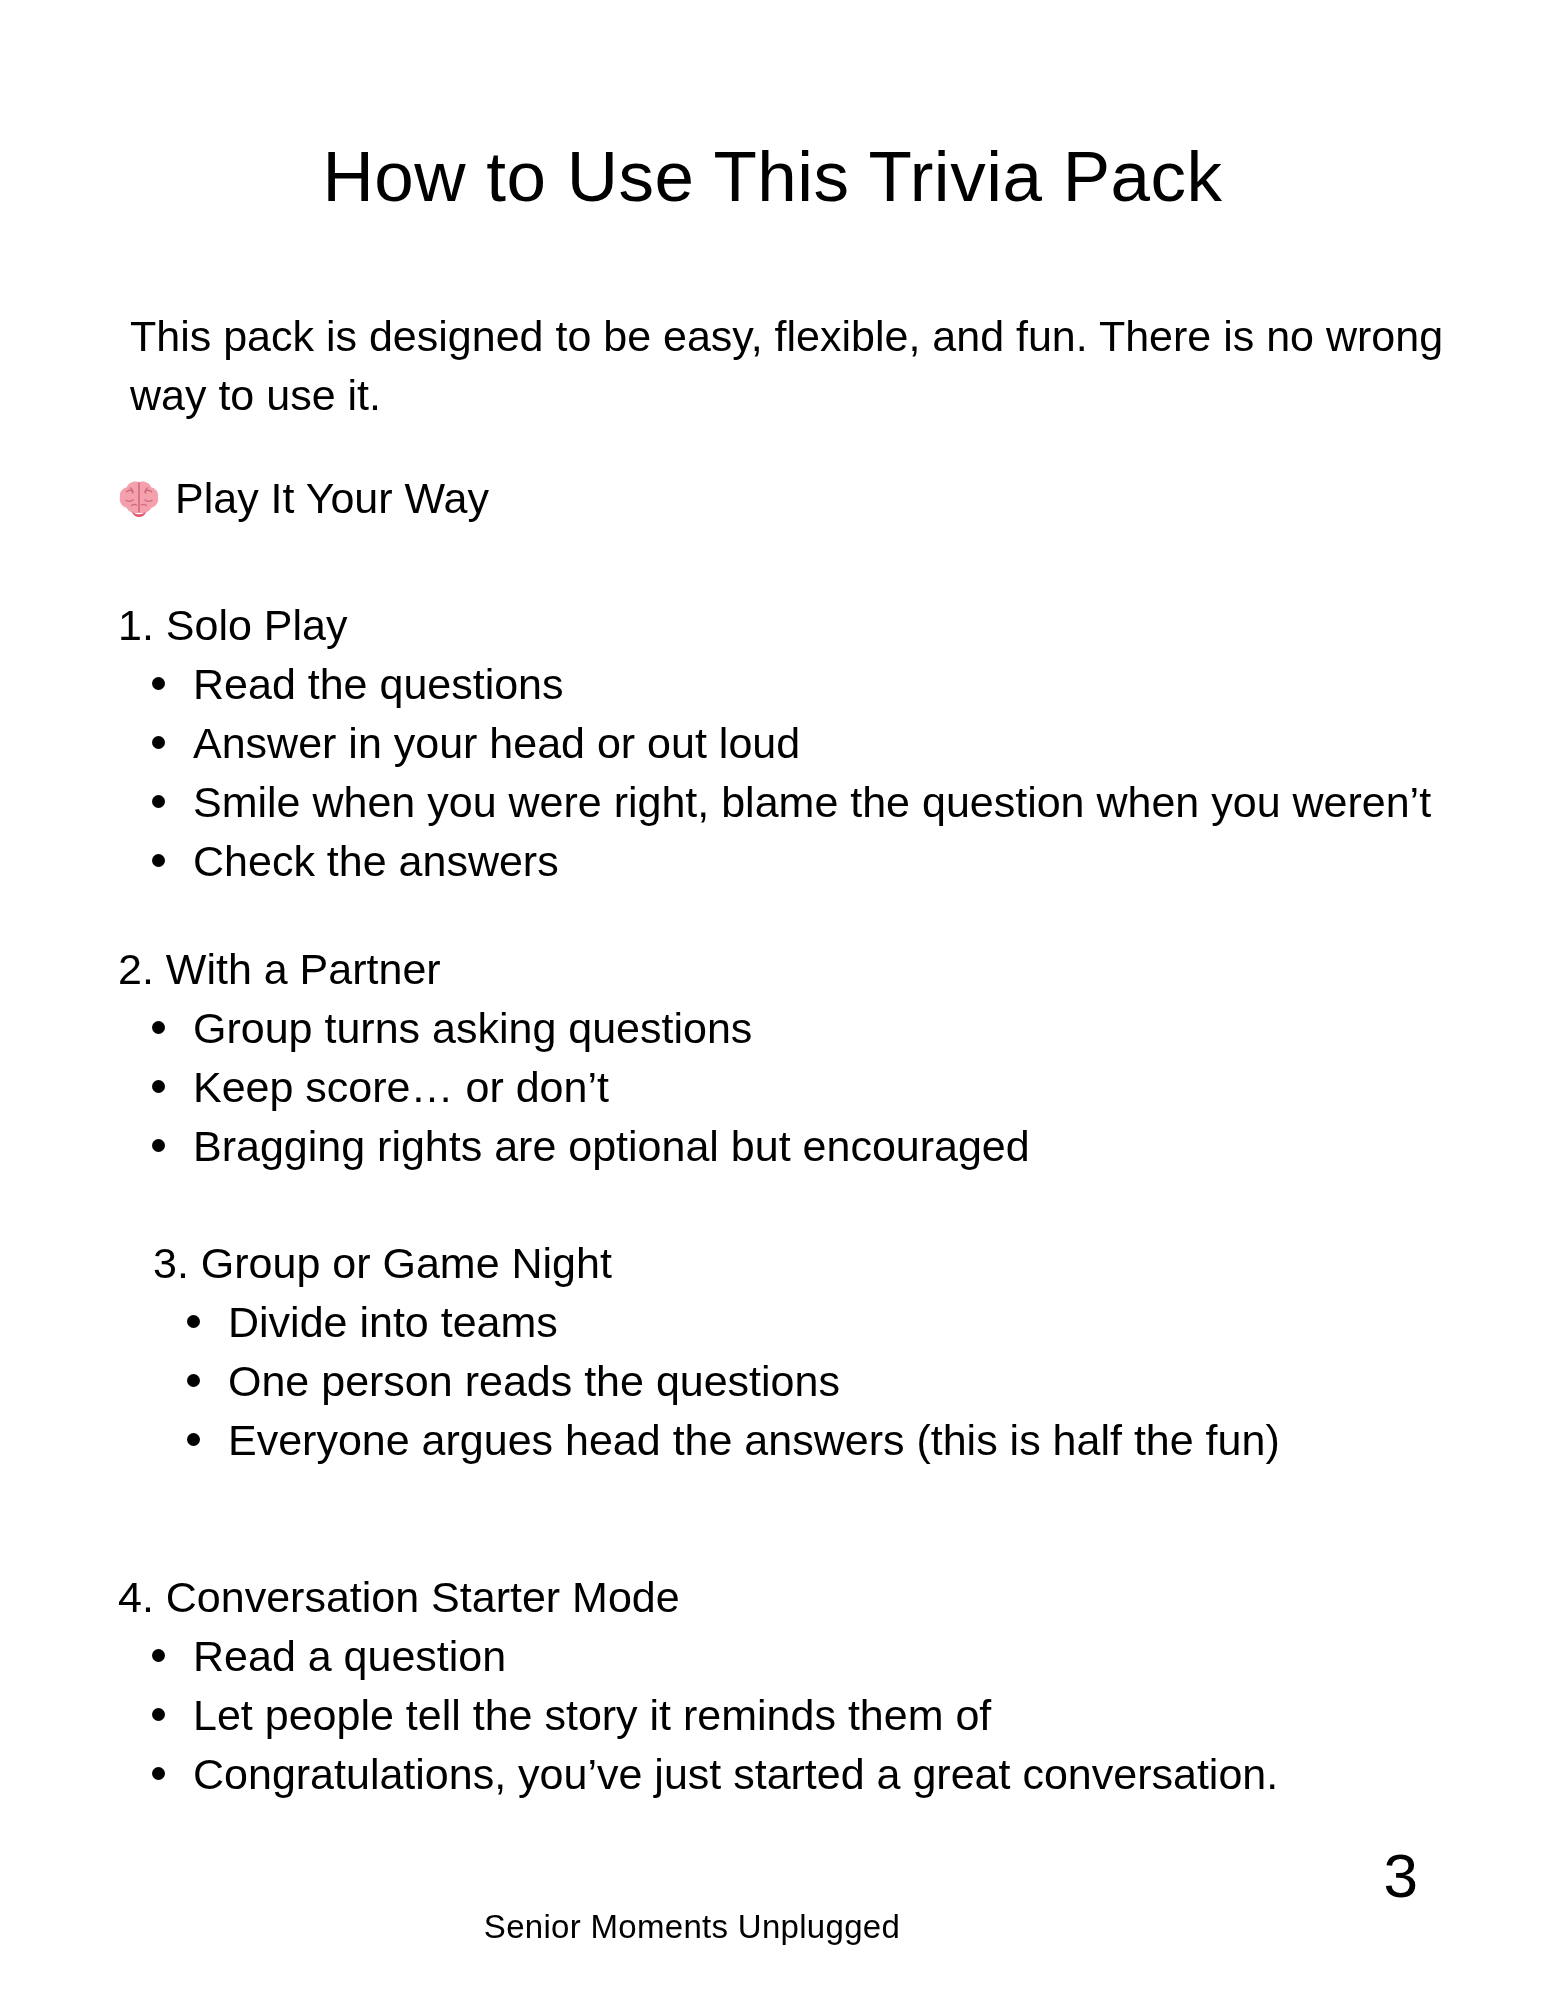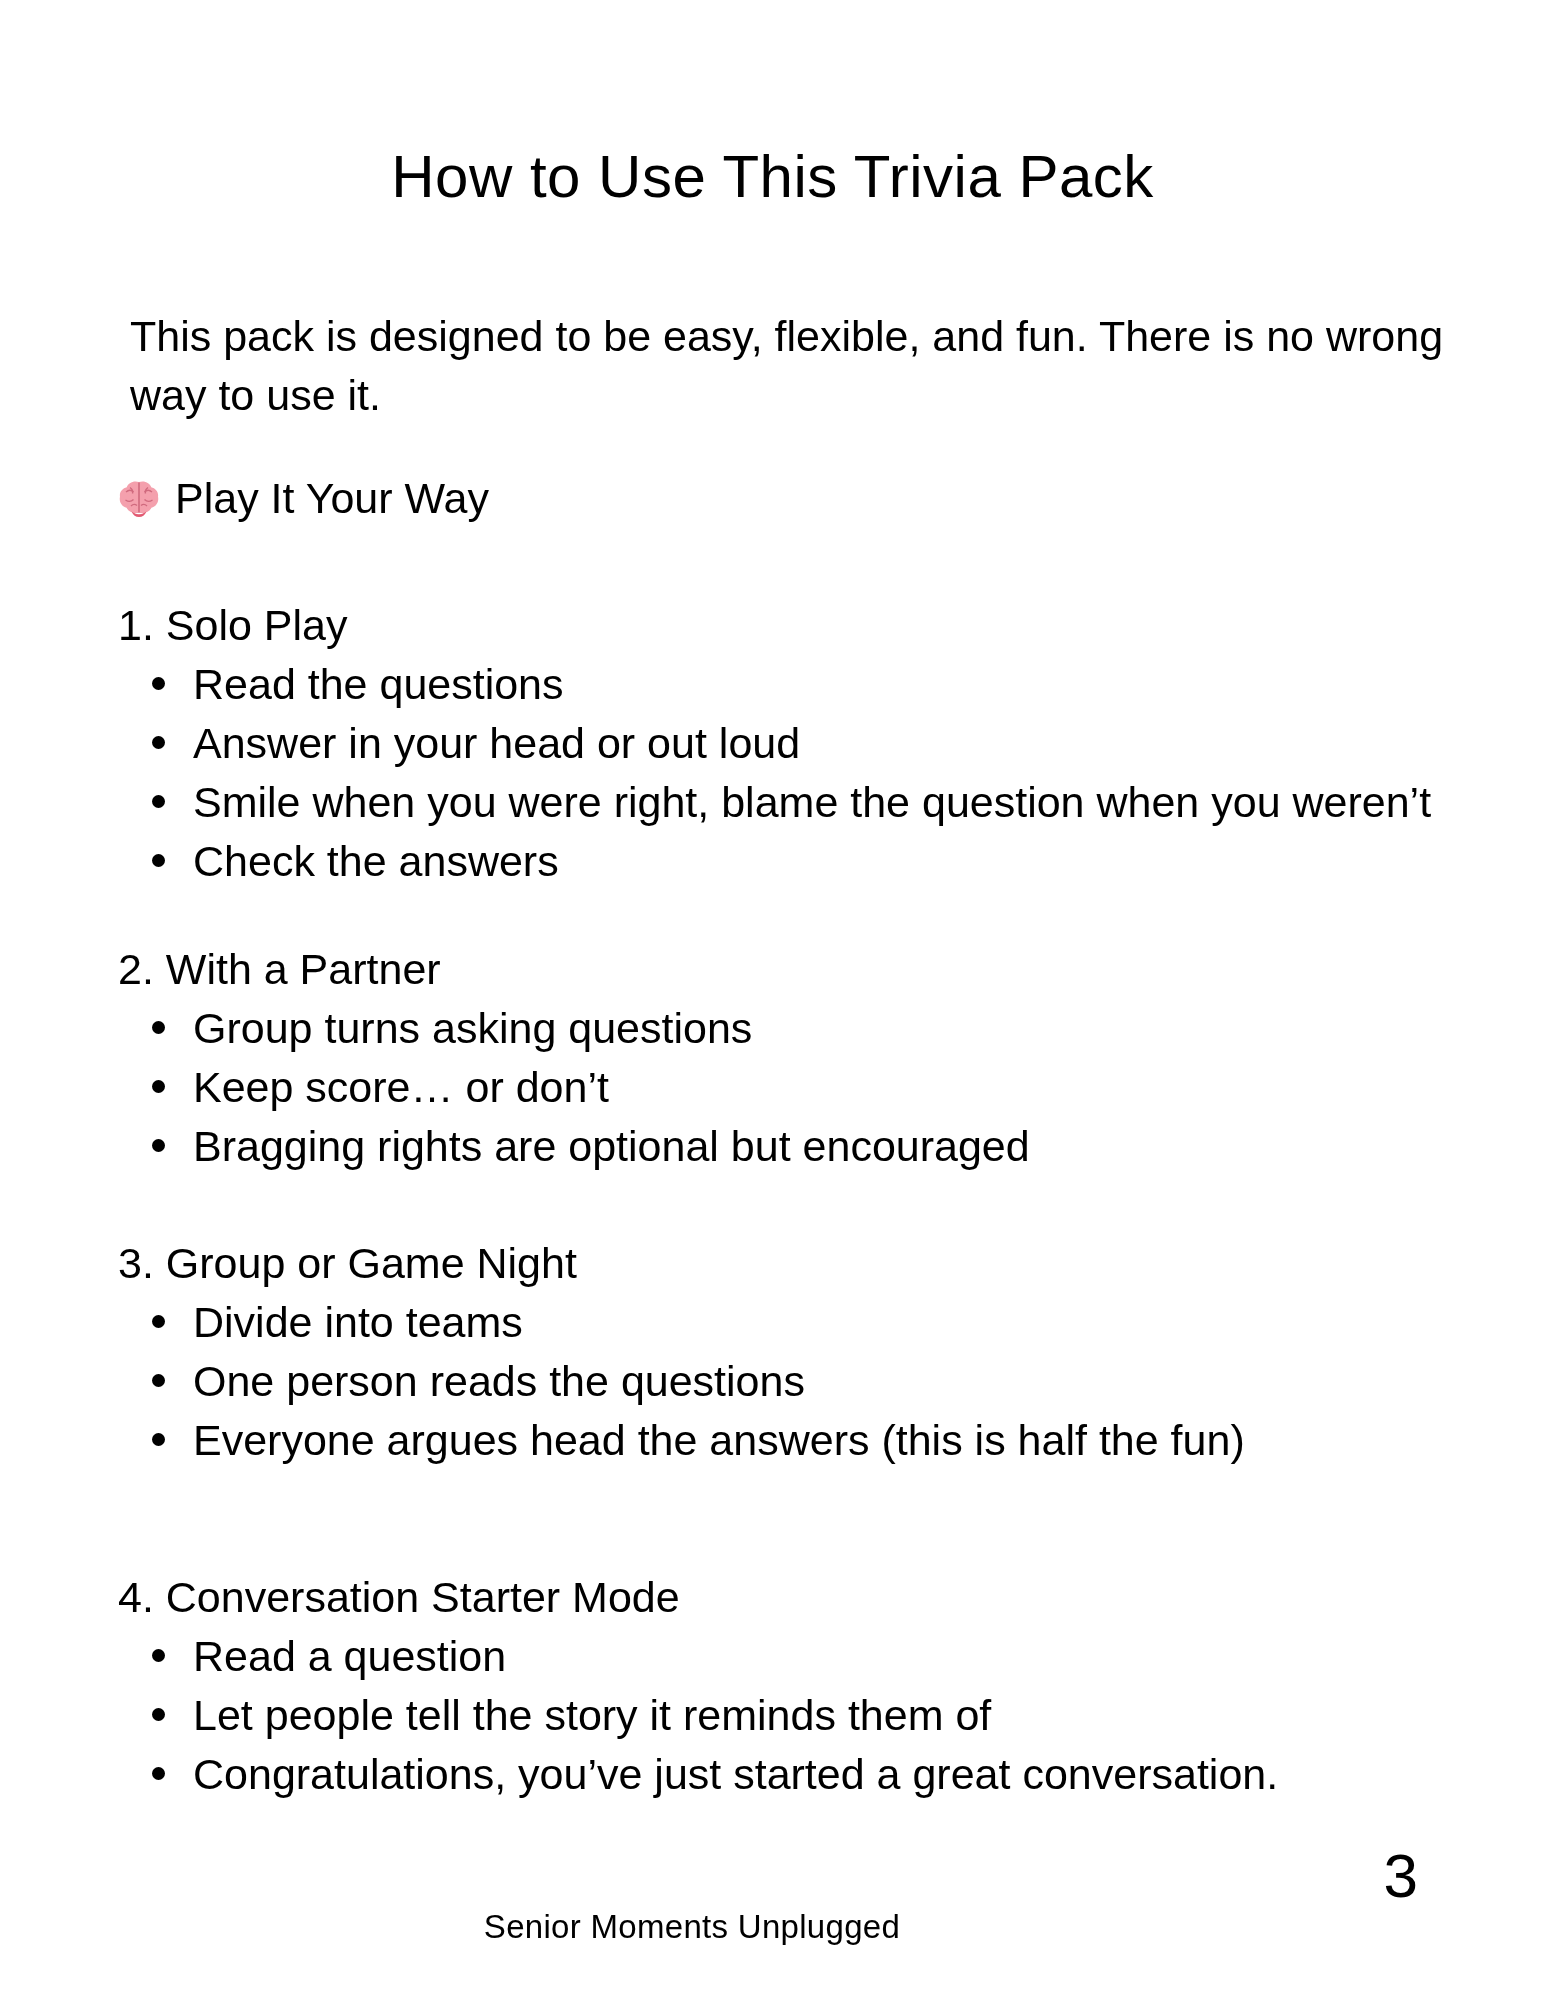--- a/index.html
+++ b/index.html
@@ -10,21 +10,21 @@
     color: #000000;
     position: relative;
     overflow: hidden;
   }
   .page { position: absolute; inset: 0; }
 
   .title {
     position: absolute;
     top: 122px; left: 0; right: 0;
     margin: 0;
-    font-size: 60px;
+    font-size: 71px;
     font-weight: 400;
     line-height: 110px;
     text-align: center;
     white-space: nowrap;
     letter-spacing: 0.5px;
   }
 
   .bodytext {
     font-size: 43px;
     line-height: 59px;
@@ -42,21 +42,21 @@
     position: absolute;
     left: 118px; top: 469px;
     white-space: nowrap;
   }
   .brain { display: inline-block; margin-right: 15px; }
   .brain svg { vertical-align: -5px; }
 
   .sec { position: absolute; left: 118px; right: 60px; }
   .sec0 { top: 596px; }
   .sec1 { top: 940px; }
-  .sec2 { top: 1234px; }
+  .sec2 { top: 1234px; margin-left: 35px; }
   .sec3 { top: 1525px; margin-top: 43px; }
   .sec-head { white-space: nowrap; }
 
   ul.bullets { margin: 0; padding: 0; list-style: none; }
   ul.bullets li {
     position: relative;
     padding-left: 75px;
     white-space: nowrap;
   }
   ul.bullets li::before {

